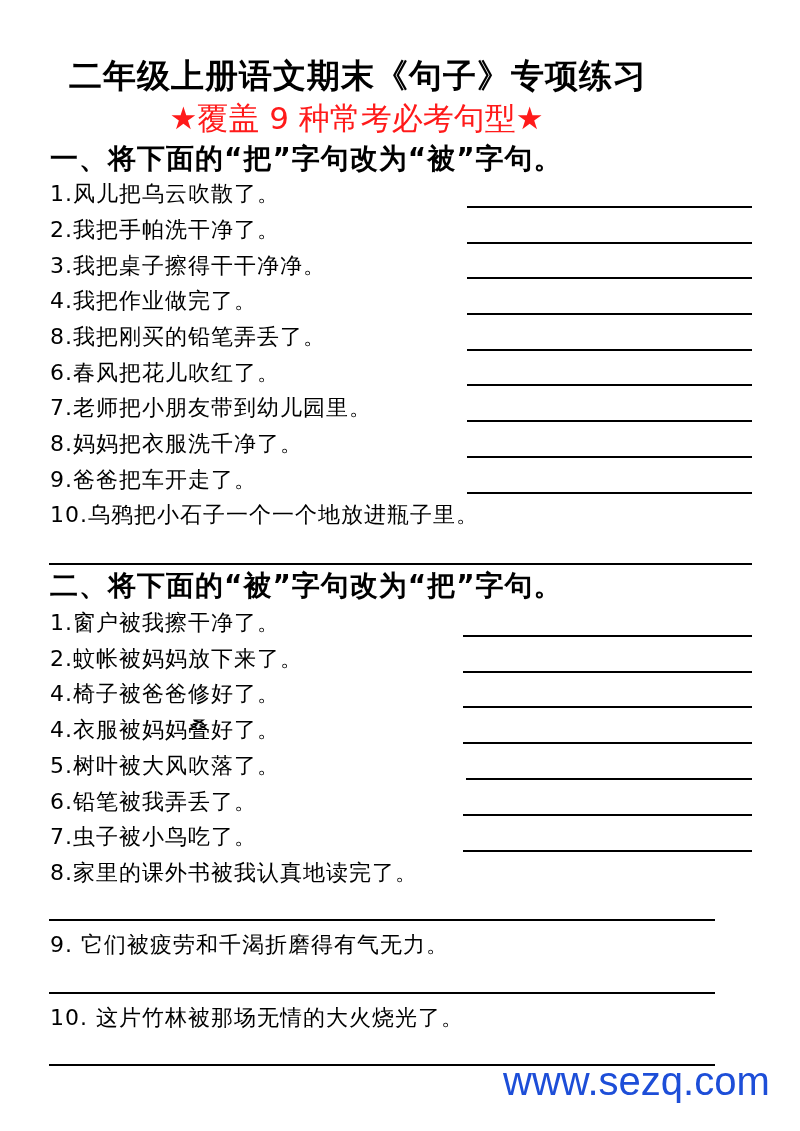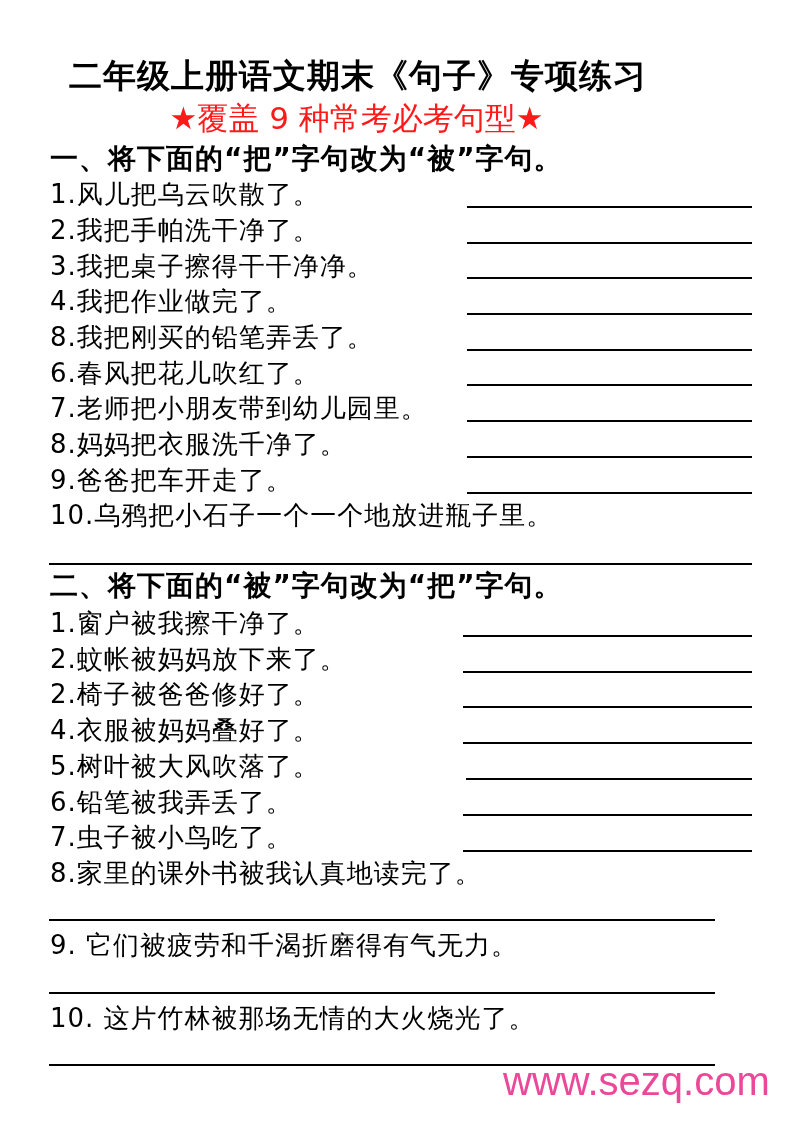--- a/index.html
+++ b/index.html
@@ -34,35 +34,35 @@
     .section-heading {
       left: 50px;
       font-size: 28px;
       font-weight: bold;
       line-height: 36px;
       letter-spacing: 1px;
       text-align: center;
     }
     .item {
       left: 50px;
-      font-size: 26px;
+      font-size: 22px;
       line-height: 34px;
       letter-spacing: 1px;
     }
     .answer-line {
       position: absolute;
       height: 2px;
       background: #000000;
     }
     .watermark {
       left: 503px; top: 1058px;
       font-family: "Liberation Sans", sans-serif;
       font-size: 40px;
       line-height: 46px;
-      color: #ec4899;
+      color: #1d4ed8;
     }
   </style>
 </head>
 <body>
 
 <div class="abs title">二年级上册语文期末《句子》专项练习</div>
 <div class="abs subtitle">★覆盖 9 种常考必考句型★</div>
 
 <div class="abs section-heading" style="top:141px;">一、将下面的“把”字句改为“被”字句。</div>
 
@@ -97,21 +97,21 @@
 <div class="answer-line" style="left:49px; width:703px; top:563px;"></div>
 
 <div class="abs section-heading" style="top:568px;">二、将下面的“被”字句改为“把”字句。</div>
 
 <div class="abs item" style="top:606px;">1.窗户被我擦干净了。</div>
 <div class="answer-line" style="left:463px; width:289px; top:635px;"></div>
 
 <div class="abs item" style="top:642px;">2.蚊帐被妈妈放下来了。</div>
 <div class="answer-line" style="left:463px; width:289px; top:671px;"></div>
 
-<div class="abs item" style="top:677px;">2.椅子被爸爸修好了。</div>
+<div class="abs item" style="top:677px;">4.椅子被爸爸修好了。</div>
 <div class="answer-line" style="left:463px; width:289px; top:706px;"></div>
 
 <div class="abs item" style="top:713px;">4.衣服被妈妈叠好了。</div>
 <div class="answer-line" style="left:463px; width:289px; top:742px;"></div>
 
 <div class="abs item" style="top:749px;">5.树叶被大风吹落了。</div>
 <div class="answer-line" style="left:466px; width:286px; top:778px;"></div>
 
 <div class="abs item" style="top:785px;">6.铅笔被我弄丢了。</div>
 <div class="answer-line" style="left:463px; width:289px; top:814px;"></div>

